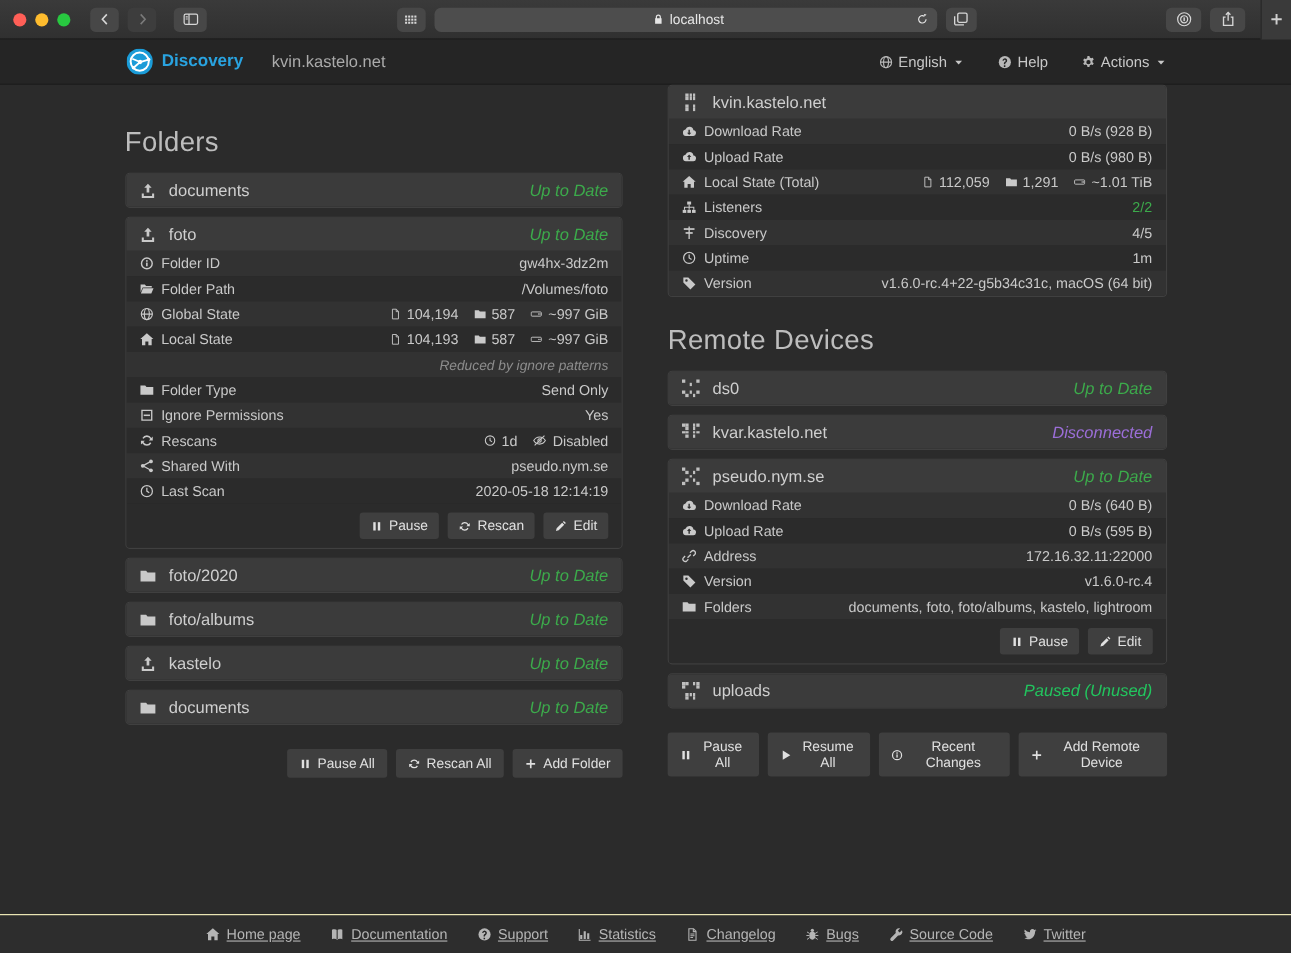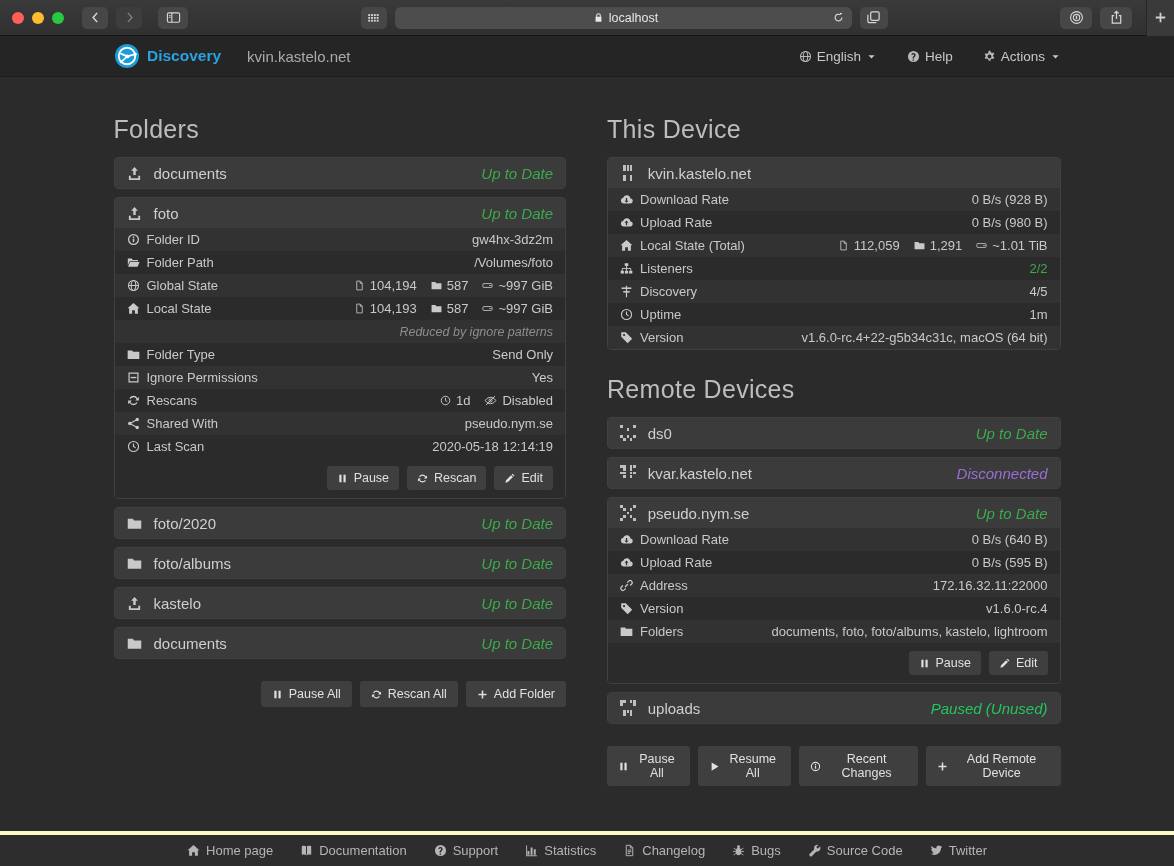--- a/index.html
+++ b/index.html
@@ -65,22 +65,22 @@
   .ic.sm { width:11px; height:11px; }
   .ic.hd { width:15px; height:15px; }
   .icon-dim { color:#b8b8b8; }
 
   .identicon { display:grid; grid-template-columns:repeat(5,2.5px); grid-auto-rows:2.5px;
     gap:0.8px; }
   .identicon i { background:transparent; } .identicon i.on { background:#bfbfbf; }
 
   
   footer { position:absolute; left:0; bottom:0; width:1174px; height:35px; background:#2d2d2d;
-    border-top:4px solid #fef9c3; display:flex; align-items:center; justify-content:center;
-    gap:27px; font-size:13px; color:#b5b5b5; }
+    border-top:1px solid #fef9c3; display:flex; align-items:center; justify-content:center;
+    gap:27px; font-size:13px; color:#b5b5b5;text-decoration:underline; }
   .flink { display:flex; align-items:center; gap:6px; cursor:pointer; }
 </style>
 </head>
 <body>
 
 <svg width="0" height="0" style="position:absolute">
 <defs>
 <symbol id="i-upload" viewBox="0 0 16 16">
         <path fill="currentColor" d="M8 1l3.6 4H9.3v4.5H6.7V5H4.4zM2 10.5h2V13h8v-2.5h2V15H2z"></path>
       </symbol>
@@ -631,21 +631,20 @@
       <button class="btn">
           <svg class="ic sm">
             <use href="#i-plus"></use>
           </svg>
           <span>Add Folder</span>
         </button>
     </div>
   </section>
 
   <section class="col right">
-    <h1 class="sec">This Device</h1>
 
     <div class="panel">
       <div class="phead">
         <span class="identicon">
             <i></i>
             <i class="on"></i>
             <i class="on"></i>
             <i class="on"></i>
             <i></i>
             <i></i>

